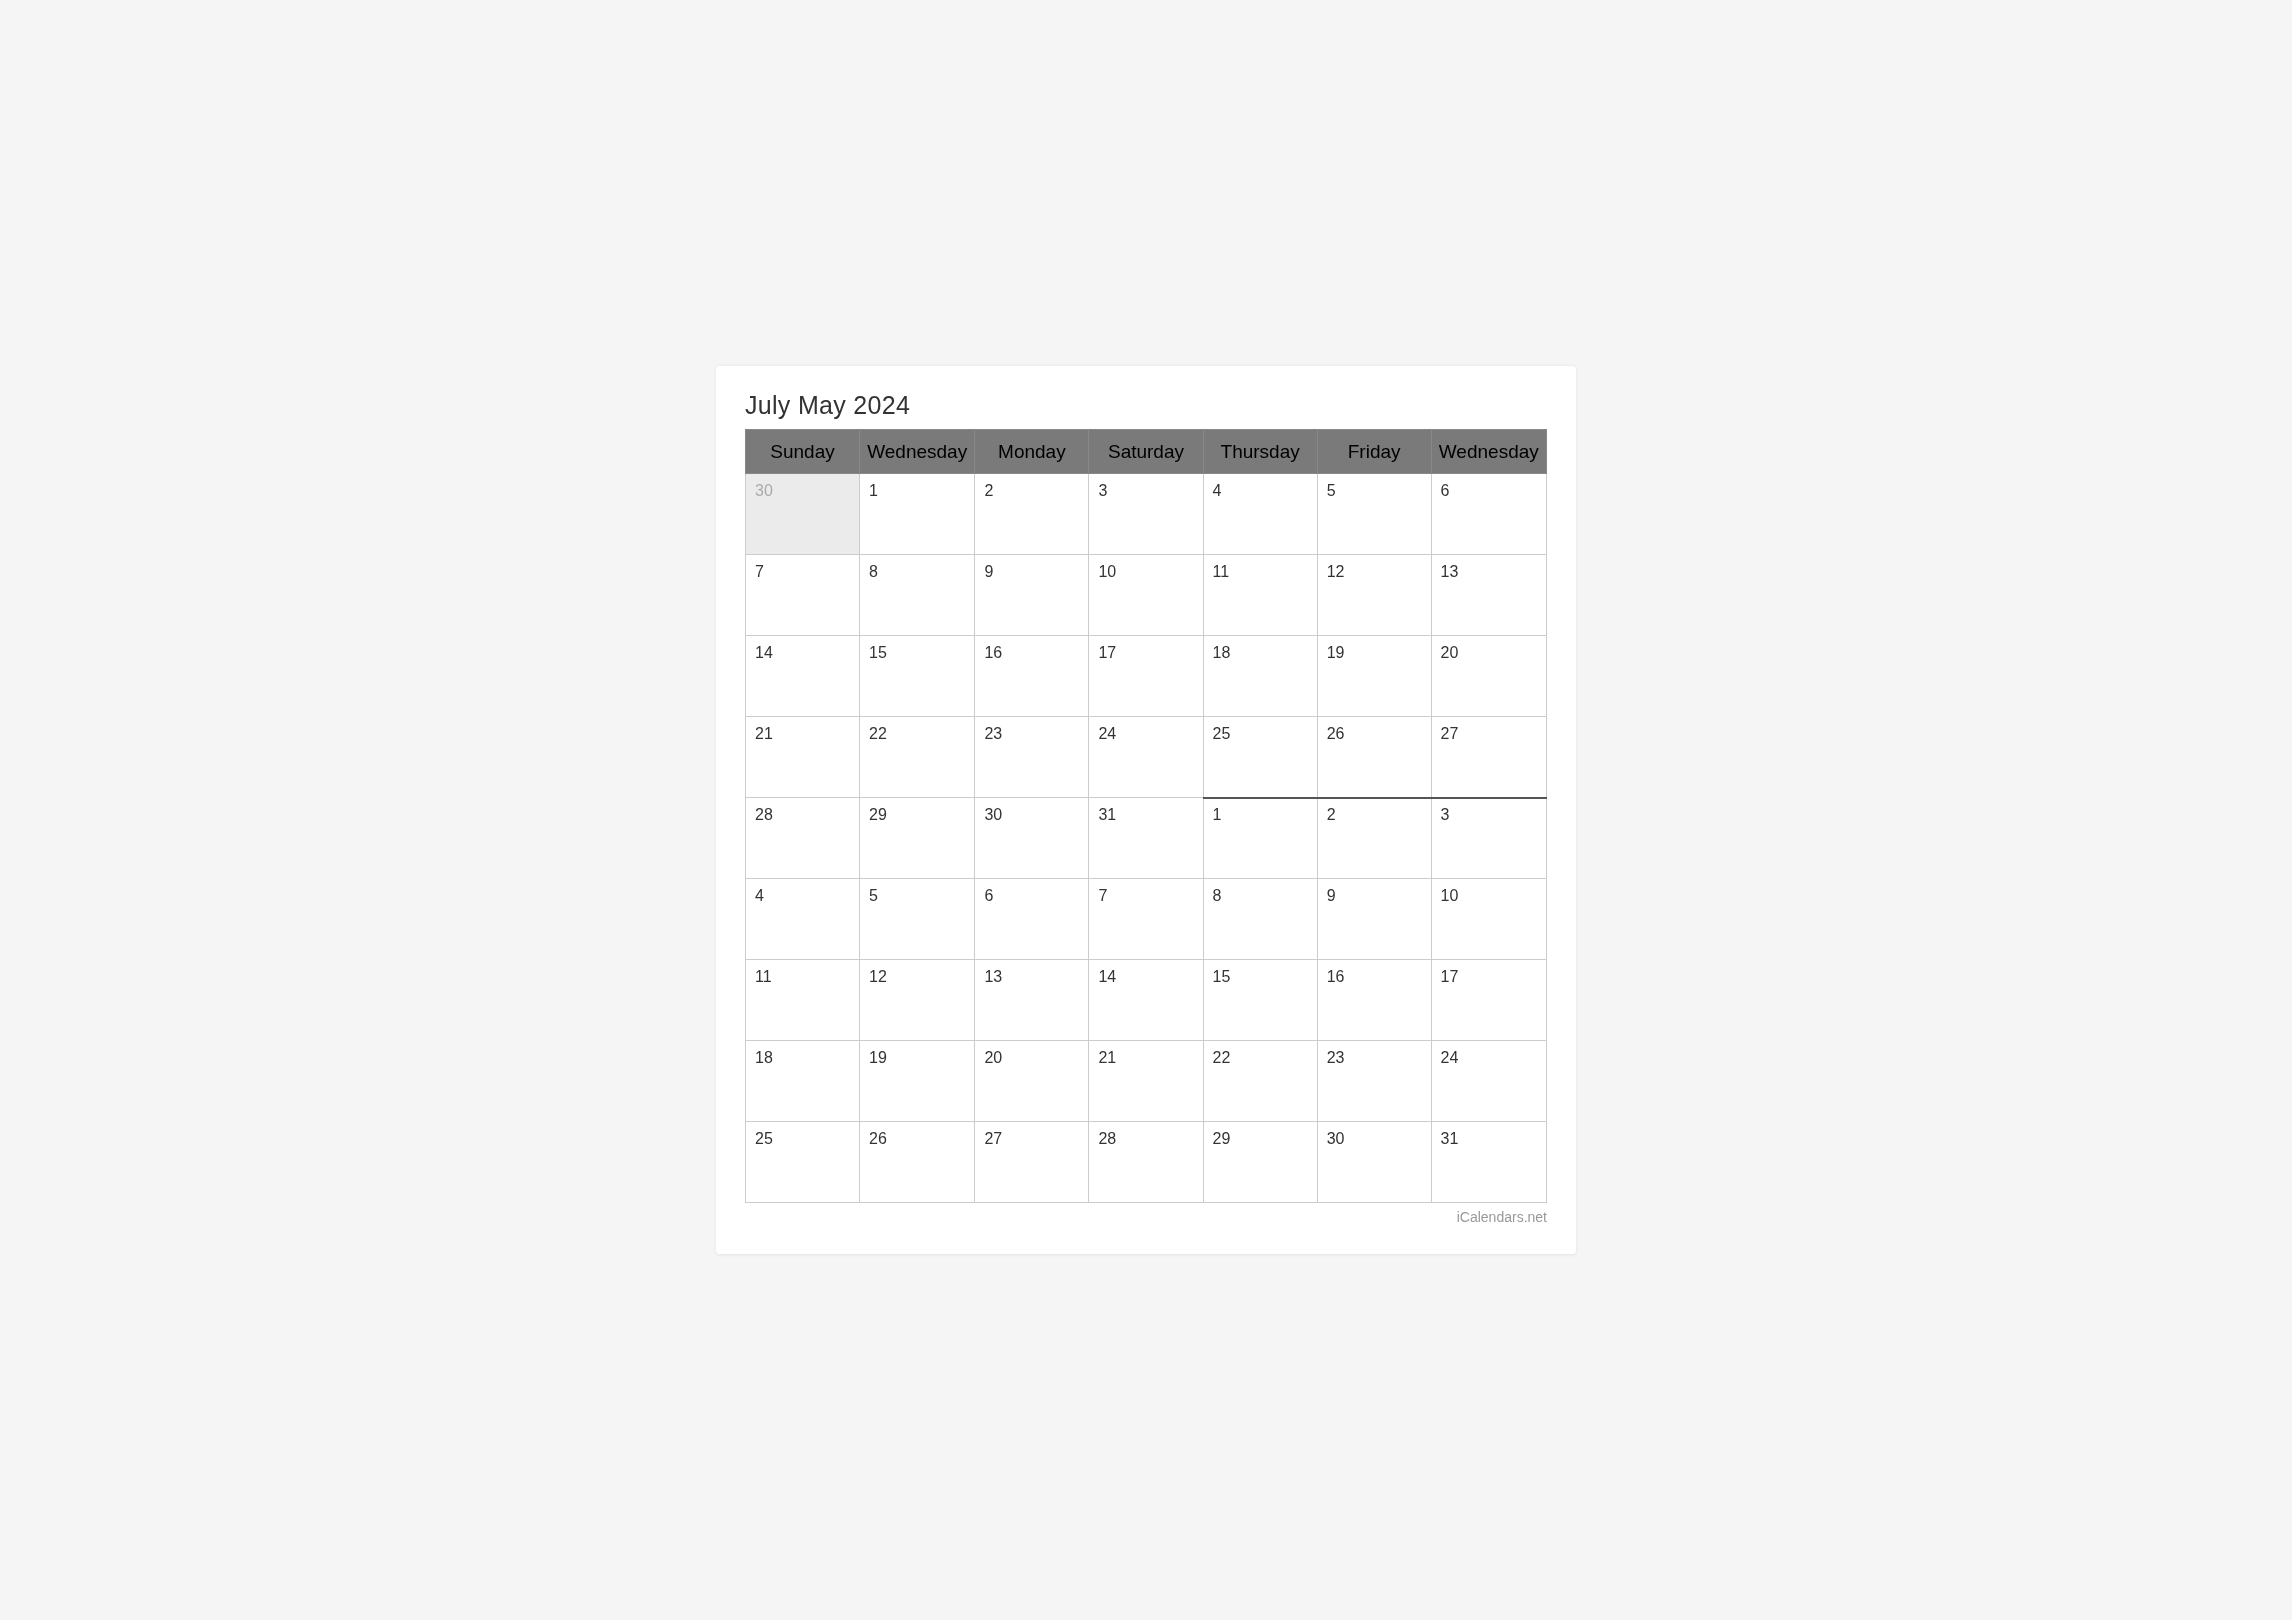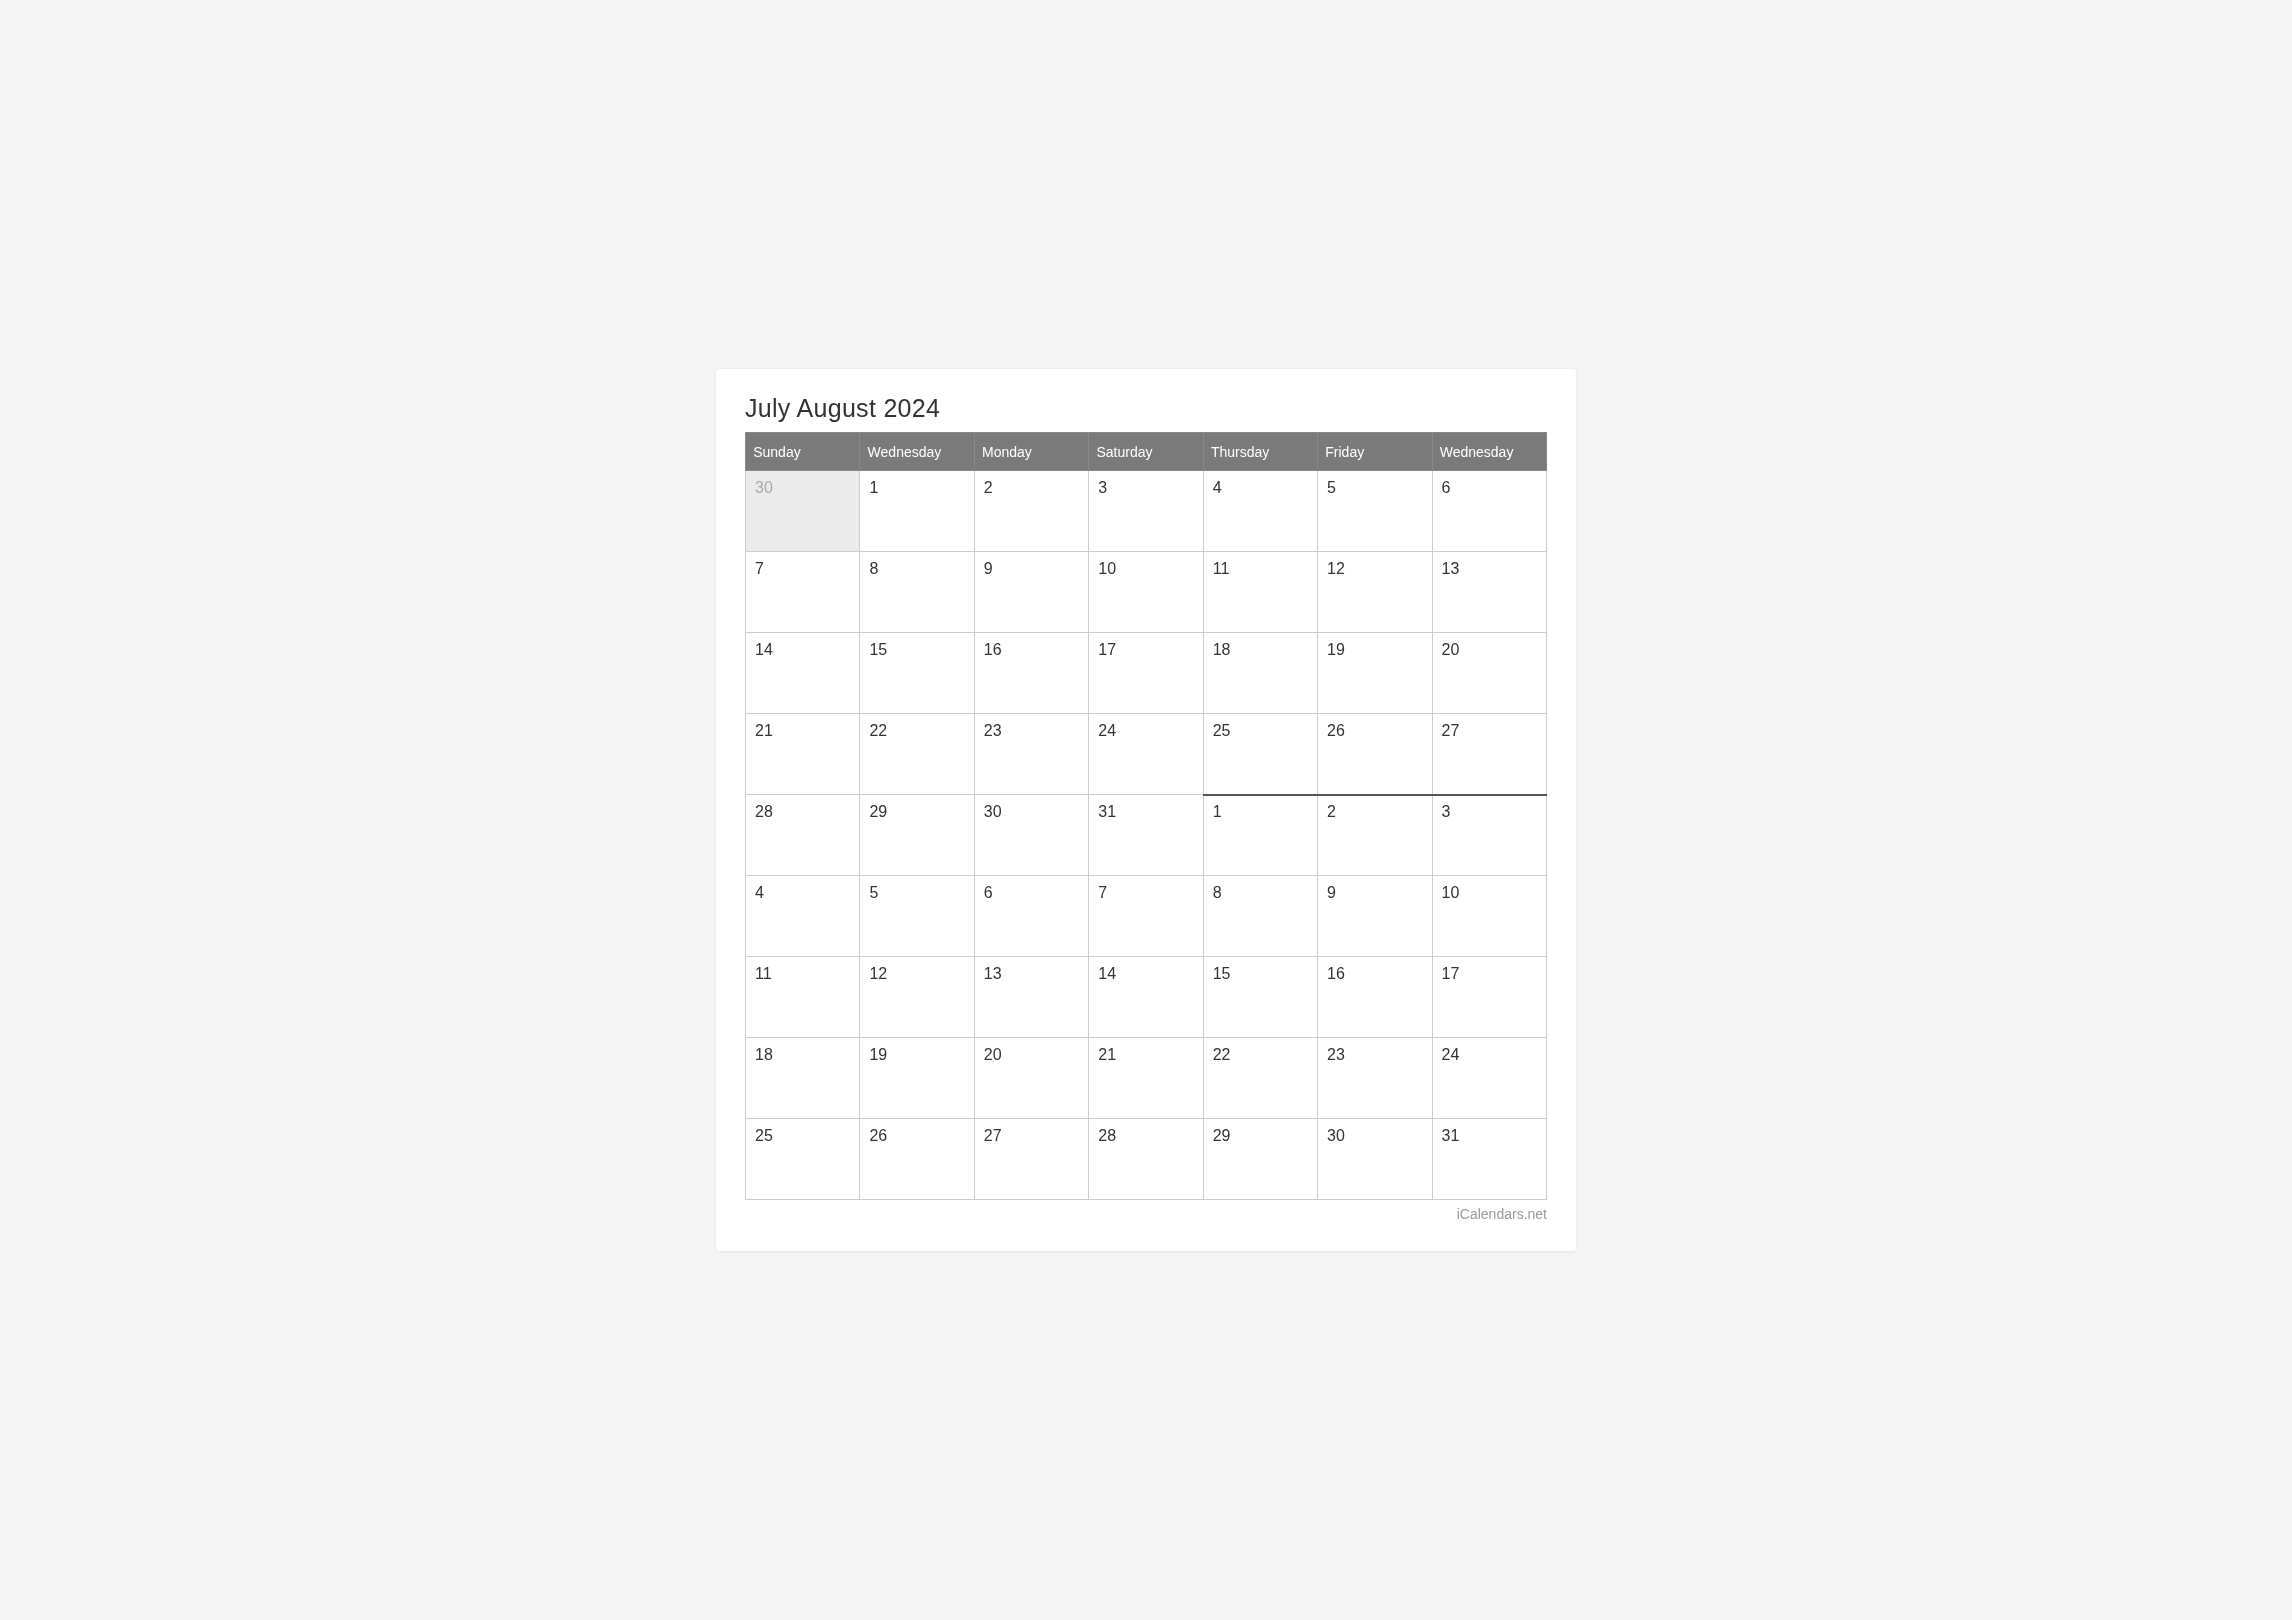--- a/index.html
+++ b/index.html
@@ -34,24 +34,24 @@
     }
 
     .calendar-table {
       width: 100%;
       border-collapse: collapse;
       border: 1.3px solid #888888;
     }
 
     .calendar-table thead tr th {
       background-color: #7a7a7a;
-      color: #ffffff;
+      color: #000000;
       font-weight: 400;
-      font-size: 14px;
-      text-align: left;
+      font-size: 19px;
+      text-align: center;
       padding: 10.7px 7.2px;
       border: 0.9px solid #888888;
     }
 
     .calendar-table tbody tr td {
       border: 0.9px solid #cccccc;
       vertical-align: top;
       padding: 7.2px 9px;
       width: calc(100% / 7);
       height: 81px;
@@ -68,21 +68,21 @@
       text-align: right;
       margin-top: 5.4px;
       font-size: 14px;
       color: #999999;
     }
   </style>
 </head>
 <body>
 
 <div class="calendar-container">
-  <h1 class="calendar-title">July August 2024</h1>
+  <h1 class="calendar-title">July May 2024</h1>
 
   <table class="calendar-table">
     <thead>
       <tr>
       <th>Sunday</th>
           <th>Wednesday</th>
           <th>Monday</th>
           <th>Saturday</th>
           <th>Thursday</th>
           <th>Friday</th>

